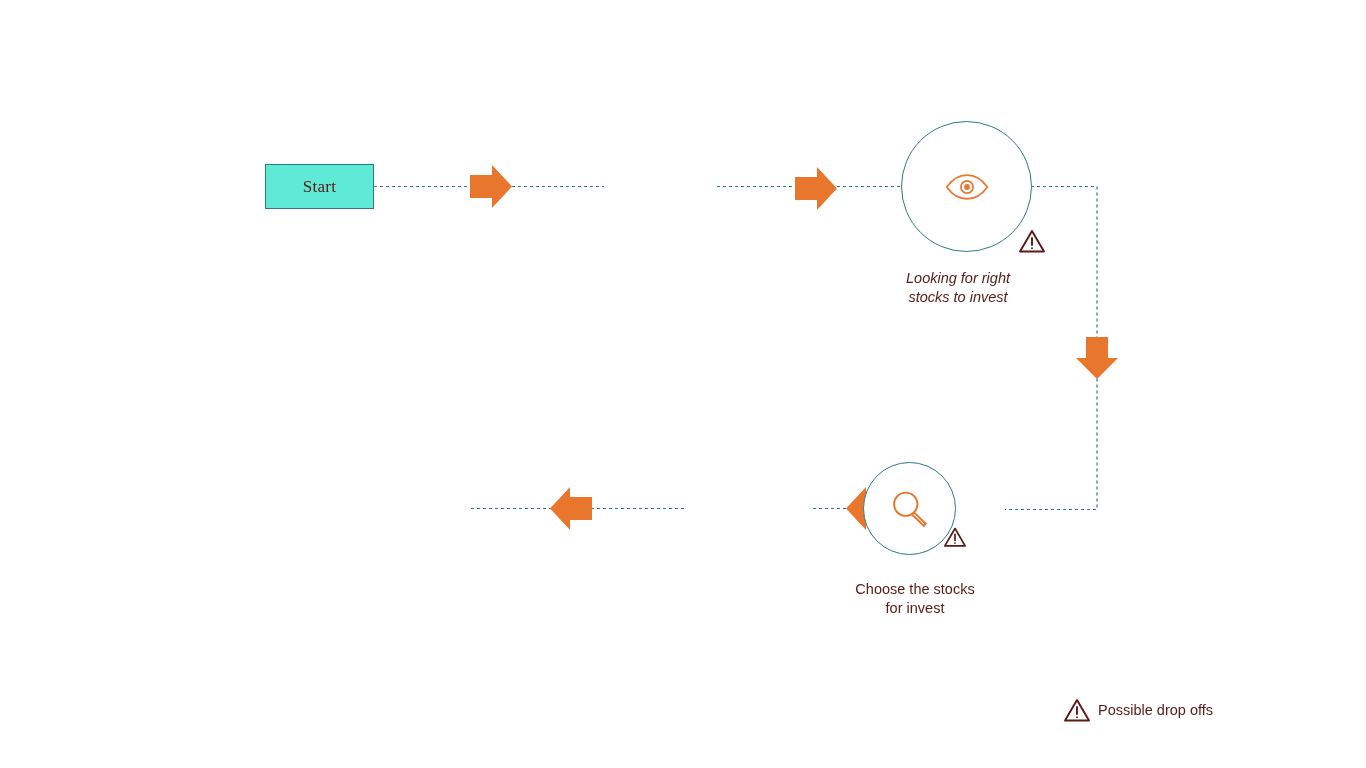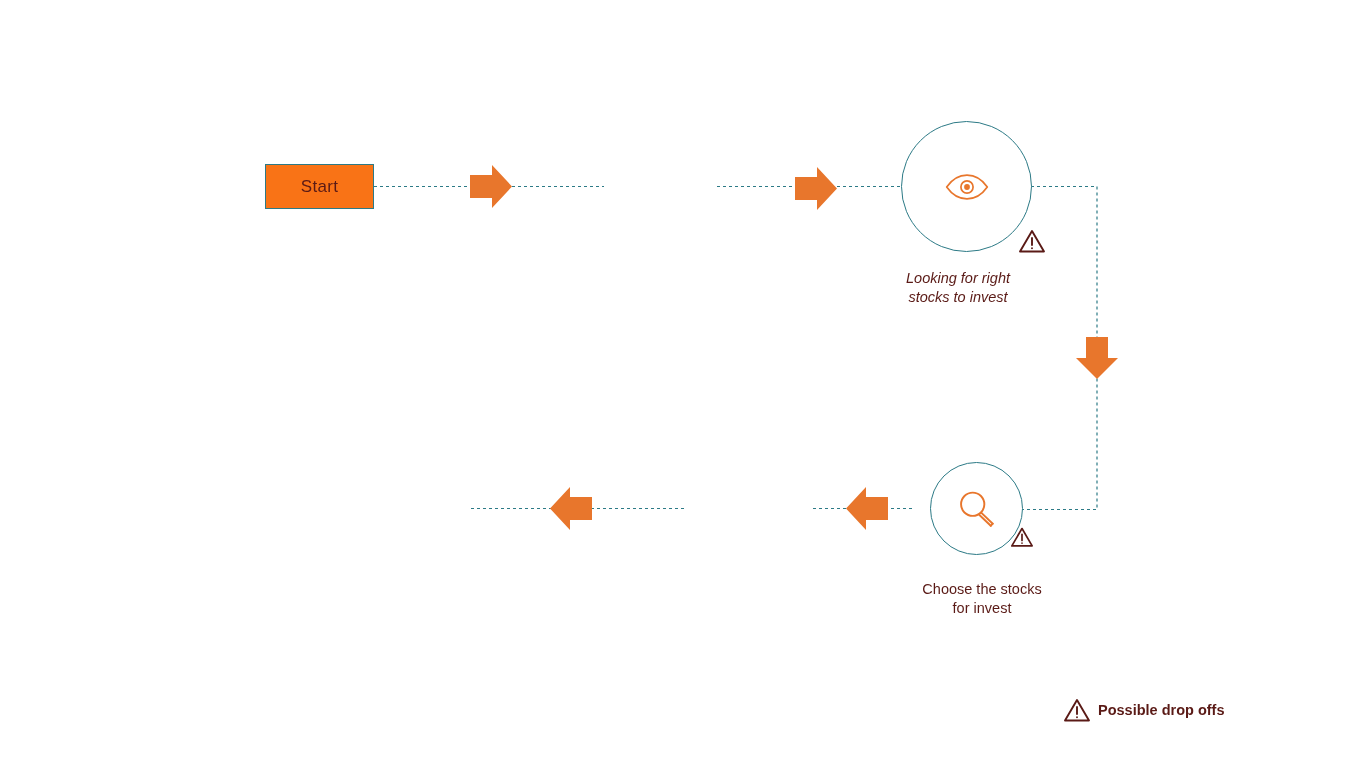--- a/index.html
+++ b/index.html
@@ -28,25 +28,26 @@
     pointer-events: none;
   }
   
   .start-box {
     position: absolute;
     left: 265px;
     top: 164px;
     width: 109px;
     height: 45px;
     border: 1.4px solid #2c7a86;
-    background: #f97316;
+    background: #5eead4;
     display: flex;
     align-items: center;
     justify-content: center;
     box-sizing: border-box;
+    font-family: Liberation Serif, serif;
   }
   .start-box .start-label {
     font-size: 17px;
     color: #5a1a16;
     letter-spacing: 0.3px;
   }
   
   .node {
     position: absolute;
   }
@@ -93,21 +94,20 @@
     gap: 7px;
   }
   .legend .legend-icon {
     width: 28px;
     height: 26px;
     line-height: 0;
   }
   .legend .legend-text {
     font-size: 14.5px;
     color: #5a1a16;
-    font-weight: bold;
   }
 </style>
 </head>
 <body>
 
 <div id="canvas">
 
   <svg class="layer-svg" viewBox="0 0 1366 768">
     <defs></defs>
 
@@ -161,21 +161,21 @@
       <svg width="28" height="26" viewBox="0 0 28 26" fill="none" stroke="#5a1a16" stroke-width="1.9" stroke-linecap="round" stroke-linejoin="round">
         <path d="M14 3 L26 23.5 L2 23.5 Z"></path>
         <path d="M14 10 V17"></path>
         <circle cx="14" cy="20.3" r="0.95" fill="#5a1a16" stroke="none"></circle>
       </svg>
     </div>
     <div class="node-label" style="top:148px; left:57px;">Looking for right
 stocks to invest</div>
   </div>
 
-  <div class="node" style="left:930px; top:462px; width:93px; height:93px;">
+  <div class="node" style="left:863px; top:462px; width:93px; height:93px;">
     <div class="circle" style="width:93px; height:93px;">
       <span class="icon-wrap">
         <svg width="42" height="42" viewBox="0 0 44 44" fill="none" stroke="#e8762c" stroke-width="2" stroke-linecap="round" stroke-linejoin="round">
           <circle cx="17.5" cy="17" r="12.2"></circle>
           <path d="M26.4 25.8 L38.5 37.4"></path>
           <path d="M24.3 28 L36.4 39.6"></path>
           <path d="M38.5 37.4 L36.4 39.6"></path>
         </svg>
       </span>
     </div>

